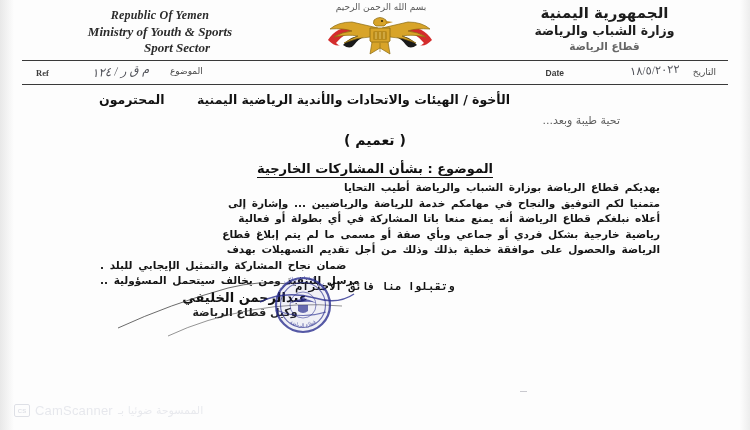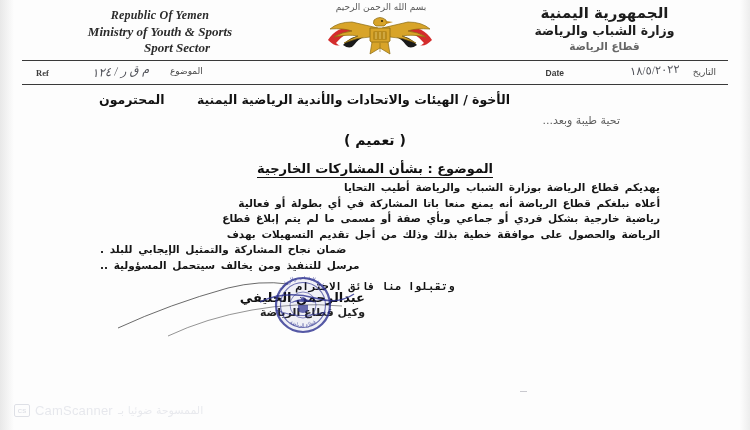--- a/index.html
+++ b/index.html
@@ -322,23 +322,24 @@
     font-size: 11px;
     font-weight: bold;
     letter-spacing: .6px;
     direction: rtl;
     font-family: Liberation Mono, monospace;
   }
 
   
   .signature {
     position: absolute;
-    left: 95px;
+    left: 110px;
     top: 290px;
     width: 270px;
+    text-align: center;
     direction: rtl;
     z-index: 3;
   }
   .sig-name {
     font-size: 13px;
     font-weight: bold;
     letter-spacing: 2px;
     color: #111;
     white-space: nowrap;
   }
@@ -500,20 +501,21 @@
 
     <div class="subject">
       <span class="sub-inner">
         <span>الموضوع :</span>
         <span>بشأن المشاركات الخارجية</span>
       </span>
     </div>
 
     <div class="para">
       <span class="ln">يهديكم قطاع الرياضة بوزارة الشباب والرياضة أطيب التحايا</span>
+      <span class="ln">متمنيا لكم التوفيق والنجاح في مهامكم خدمة للرياضة والرياضيين ... وإشارة إلى</span>
       <span class="ln">أعلاه نبلغكم قطاع الرياضة أنه يمنع منعا باتا المشاركة في أي بطولة أو فعالية</span>
       <span class="ln">رياضية خارجية بشكل فردي أو جماعي وبأي صفة أو مسمى ما لم يتم إبلاغ قطاع</span>
       <span class="ln">الرياضة والحصول على موافقة خطية بذلك وذلك من أجل تقديم التسهيلات بهدف</span>
       <span class="ln center-ish">ضمان نجاح المشاركة والتمثيل الإيجابي للبلد .</span>
       <span class="ln center-ish">مرسل للتنفيذ ومن يخالف سيتحمل المسؤولية ..</span>
     </div>
 
     <div class="closing">وتقبلوا منا فائق الاحترام</div>
   </div>
 

